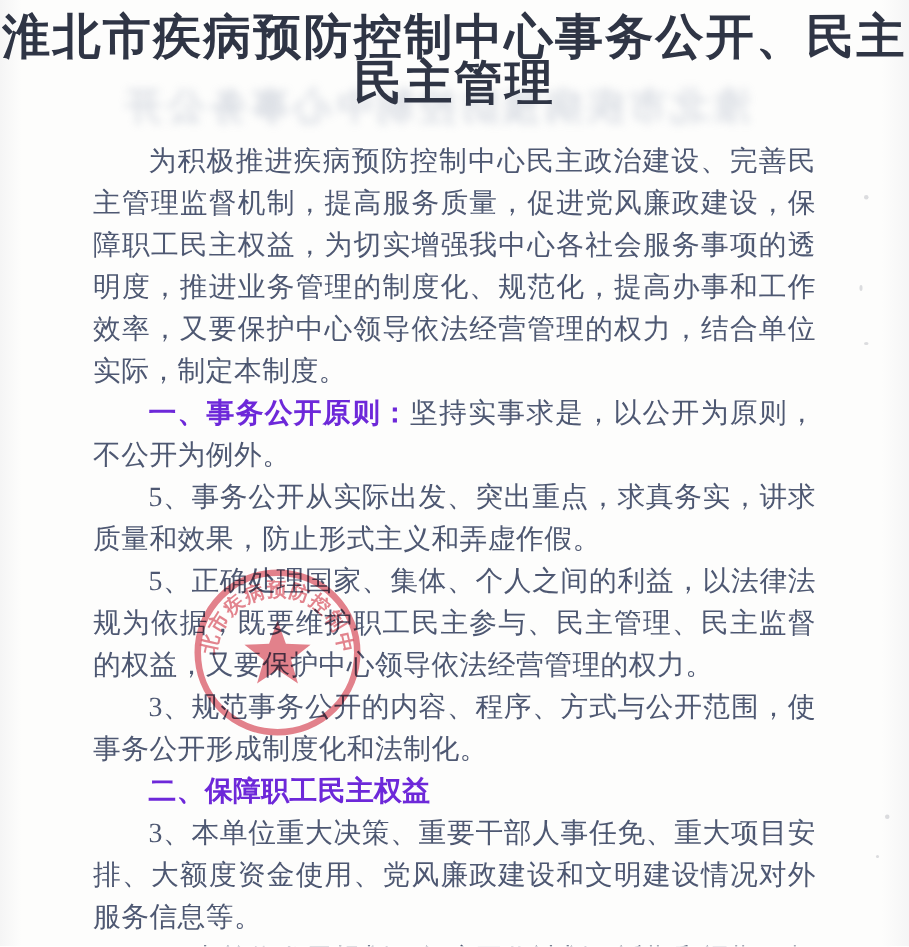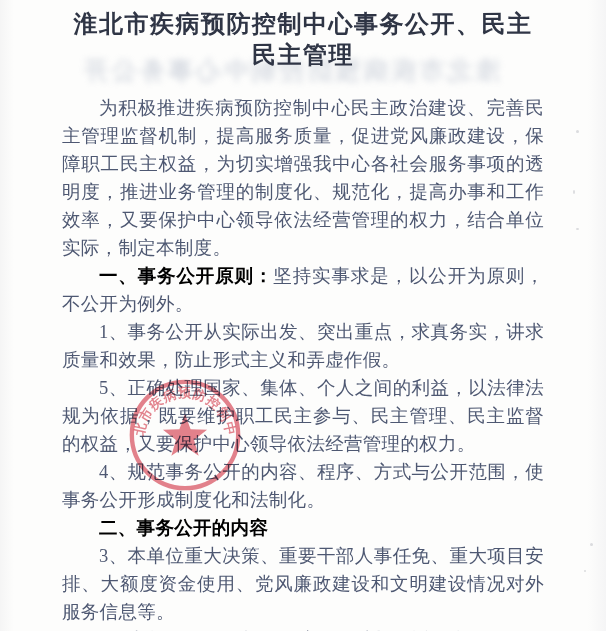--- a/index.html
+++ b/index.html
@@ -16,21 +16,21 @@
     position:absolute; inset:0;
     background:
       linear-gradient(90deg, rgba(230,230,232,.35) 0, rgba(255,255,255,0) 14px),
       linear-gradient(270deg, rgba(235,235,238,.45) 0, rgba(255,255,255,0) 18px);
     pointer-events:none;
   }
   .doc-title {
     position:absolute; top:9px; left:0; width:100%;
     text-align:center;
     font-weight:bold;
-    font-size:24px; line-height:31px;
+    font-size:32px; line-height:31px;
     letter-spacing:1.5px;
     color:#2f3545;
     z-index:3;
   }
   .bleed {
     position:absolute; top:54px; left:70px; width:440px;
     text-align:center;
     font-weight:bold; font-size:25px; letter-spacing:3px;
     color:#9fa9bc;
     opacity:.38;
@@ -41,21 +41,21 @@
   }
   .body-text {
     position:absolute; top:94px; left:62px; width:482px;
     font-size:18.5px; line-height:28px;
     letter-spacing:.3px;
     color:#4e5872;
     text-align:justify;
     z-index:2;
   }
   .body-text p { margin:0; text-indent:2em; }
-  .sec-lead { font-weight:bold; color:#000000; }
+  .sec-lead { font-weight:bold; color:#6d28d9; }
   .seal {
     position:absolute; left:127px; top:377px; width:116px; height:116px;
     z-index:4;
     mix-blend-mode:multiply;
     opacity:.88;
     filter:blur(.4px);
   }
   .speck { position:absolute; background:#b9bcc2; border-radius:50%; opacity:.5; z-index:1; }
   .speck.s1 { left:576px; top:130px; width:3px; height:3px; }
   .speck.s2 { left:573px; top:190px; width:2px; height:4px; }
@@ -71,24 +71,24 @@
   <div class="bleed">淮北市疾病预防控制中心事务公开</div>
 
   <div class="doc-title">
     <div>淮北市疾病预防控制中心事务公开、民主</div>
     <div>民主管理</div>
   </div>
 
   <div class="body-text">
     <p>为积极推进疾病预防控制中心民主政治建设、完善民主管理监督机制，提高服务质量，促进党风廉政建设，保障职工民主权益，为切实增强我中心各社会服务事项的透明度，推进业务管理的制度化、规范化，提高办事和工作效率，又要保护中心领导依法经营管理的权力，结合单位实际，制定本制度。</p>
     <p><span class="sec-lead">一、事务公开原则：</span><span>坚持实事求是，以公开为原则，不公开为例外。</span></p>
-    <p>1、事务公开从实际出发、突出重点，求真务实，讲求质量和效果，防止形式主义和弄虚作假。</p>
+    <p>5、事务公开从实际出发、突出重点，求真务实，讲求质量和效果，防止形式主义和弄虚作假。</p>
     <p>5、正确处理国家、集体、个人之间的利益，以法律法规为依据，既要维护职工民主参与、民主管理、民主监督的权益，又要保护中心领导依法经营管理的权力。</p>
-    <p>4、规范事务公开的内容、程序、方式与公开范围，使事务公开形成制度化和法制化。</p>
-    <p><span class="sec-lead">二、事务公开的内容</span></p>
+    <p>3、规范事务公开的内容、程序、方式与公开范围，使事务公开形成制度化和法制化。</p>
+    <p><span class="sec-lead">二、保障职工民主权益</span></p>
     <p>3、本单位重大决策、重要干部人事任免、重大项目安排、大额度资金使用、党风廉政建设和文明建设情况对外服务信息等。</p>
     <p>2、本单位发展规划，年度工作计划，近期和远期目标管理责任制及各项任务完成情况。</p>
   </div>
 
   <svg class="seal" viewBox="0 0 120 120" xmlns="http://www.w3.org/2000/svg">
     <defs>
       <path id="sealArc" d="M 17,64 A 43,43 0 1 1 103,64" fill="none"></path>
     </defs>
     <circle cx="60" cy="60" r="55" fill="none" stroke="#d9505f" stroke-width="4.5" opacity="0.82"></circle>
     <text font-size="13.5" fill="#d9505f" opacity="0.8" font-weight="bold" letter-spacing="1">

